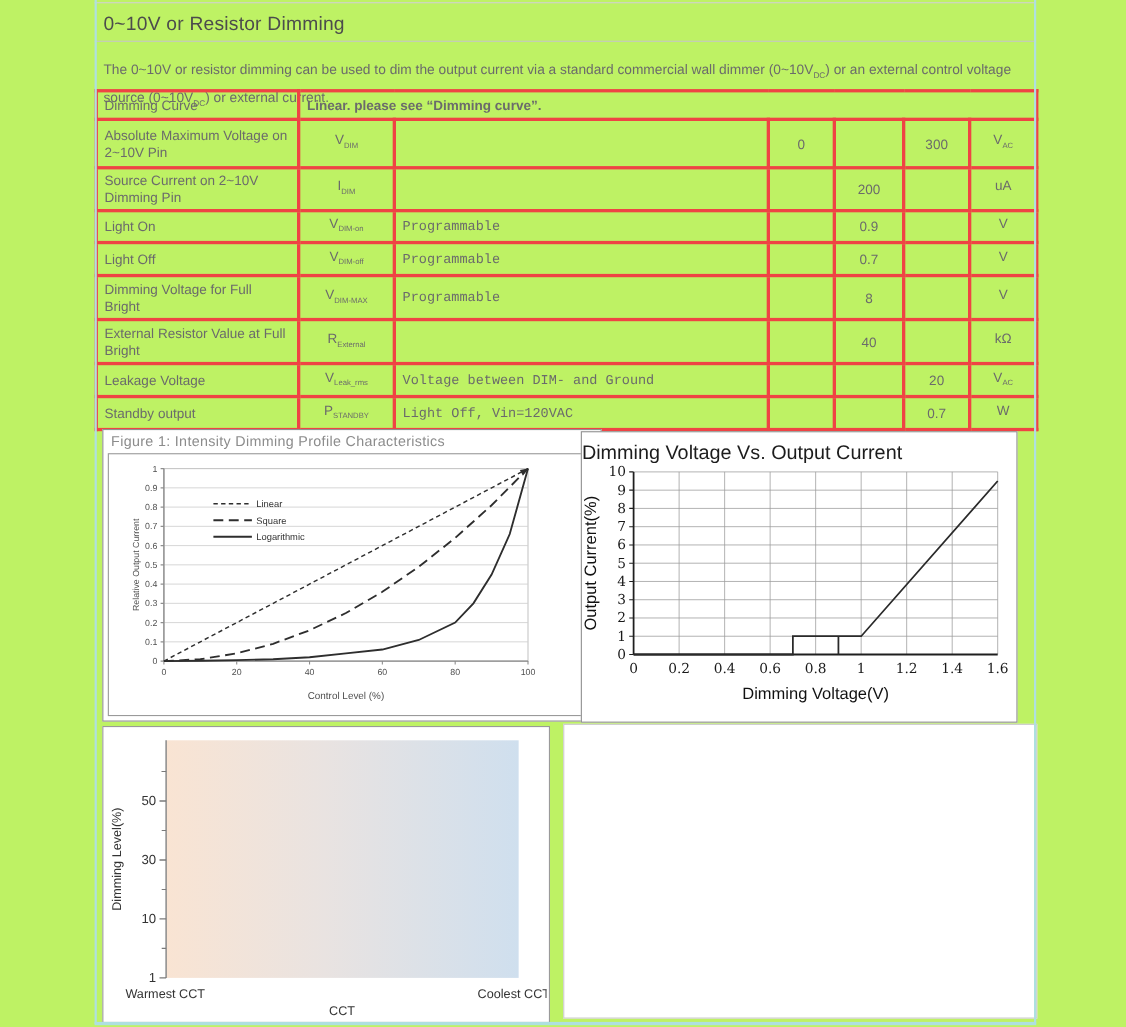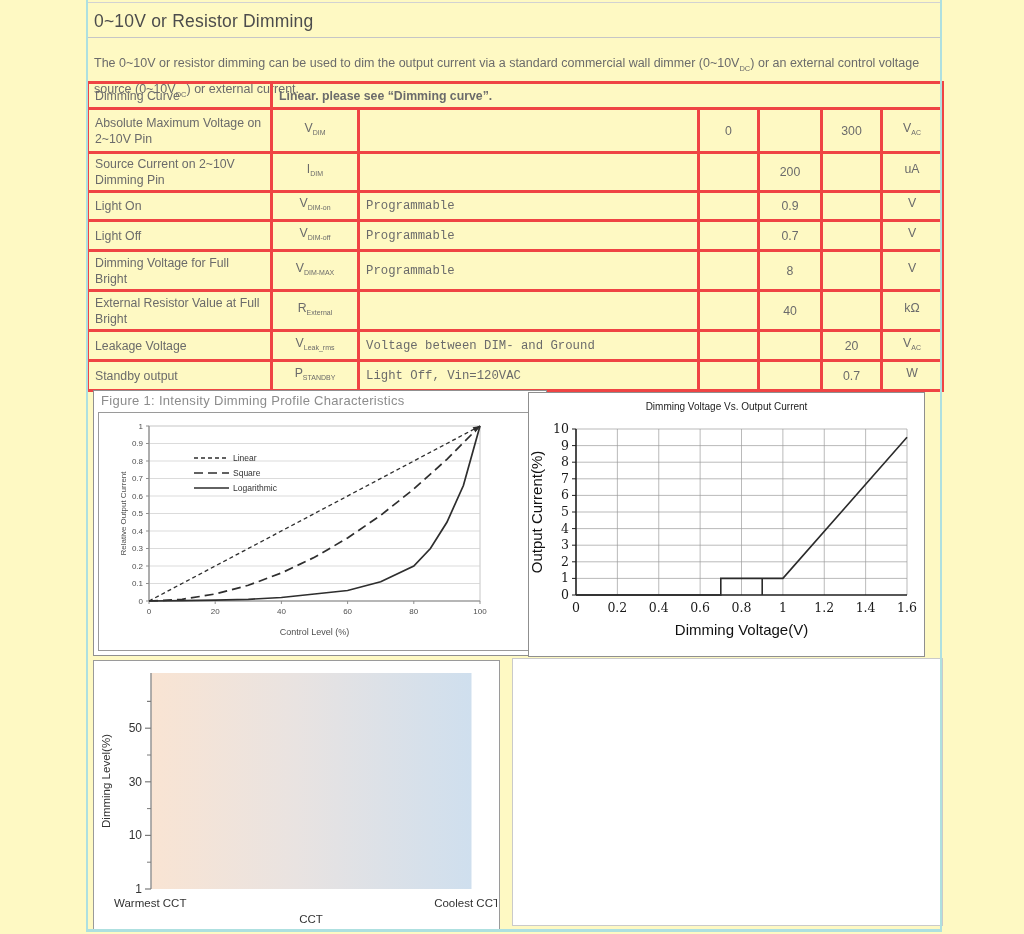--- a/index.html
+++ b/index.html
@@ -1,16 +1,16 @@
 <!DOCTYPE html>
 <html style="--accent: #aee0e0;"><head>
 <meta charset="utf-8">
 <style>
   html,body{margin:0;padding:0;background:#ffffff;}
-  #doc{position:relative;width:1024px;height:934px;background:#fef9c3;
+  #doc{position:relative;width:1024px;height:934px;background:#bef264;
        font-family:"Liberation Sans",sans-serif;overflow:hidden;}
 
   .hline,.vline{position:absolute;}
   .teal-left{left:86px;top:0;width:2px;height:931px;background:var(--accent,#aee0e0);}
   .teal-right{left:940px;top:0;width:2px;height:931px;background:var(--accent,#aee0e0);}
   .teal-bottom{left:86px;top:929px;width:856px;height:3px;background:var(--accent,#aee0e0);}
   .top-border{left:86px;top:2px;width:855px;height:1px;background:#d2d2d2;}
   .title-sep{left:86px;top:37px;width:855px;height:1px;background:#c6c6c6;}
 
   .page-title{position:absolute;left:94px;top:11px;font-size:17.5px;color:#4c4c4c;letter-spacing:.2px;}
@@ -26,22 +26,22 @@
   td.ccond{padding-left:8px;font-family:Liberation Mono, monospace;}
   td.cnum{text-align:center;}
   table.spec sub{font-size:7px;}
 
   .figbox{position:absolute;background:#fff;}
   #fig1-box{left:93px;top:390px;width:404px;height:264px;border:1px solid #909090;padding-left:48px;}
   #fig1-caption{position:absolute;left:7px;top:2px;font-size:13px;color:#8c8c8c;letter-spacing:.3px;}
   #fig1-inner{position:absolute;left:4px;right:4px;top:21px;bottom:4px;border:1px solid #9a9a9a;}
 
   #c2-box{left:528px;top:392px;width:395px;height:263px;border:1px solid #8f8f8f;}
-  #c2-title{position:absolute;left:0;top:8px;width:100%;text-align:center;
-            font-size:10px;color:#1c1c1c;}
+  #c2-title{position:absolute;left:0;top:8px;width:100%;
+            font-size:18px;color:#1c1c1c;}
   #c2-box svg{position:absolute;left:0;top:30px;}
 
   #c3-box{left:93px;top:660px;width:405px;height:268px;border:1px solid #9a9a9a;overflow:hidden;}
 
   #empty-cell{left:512px;top:658px;width:429px;height:266px;border:1px solid #cacaca;background:#fff;}
 
   
   .t1{font:8px "Liberation Sans",sans-serif;fill:#4f4f4f;}
   .t1l{font:8.5px "Liberation Sans",sans-serif;fill:#333;}
   .t1x{font:9px "Liberation Sans",sans-serif;fill:#4f4f4f;}

